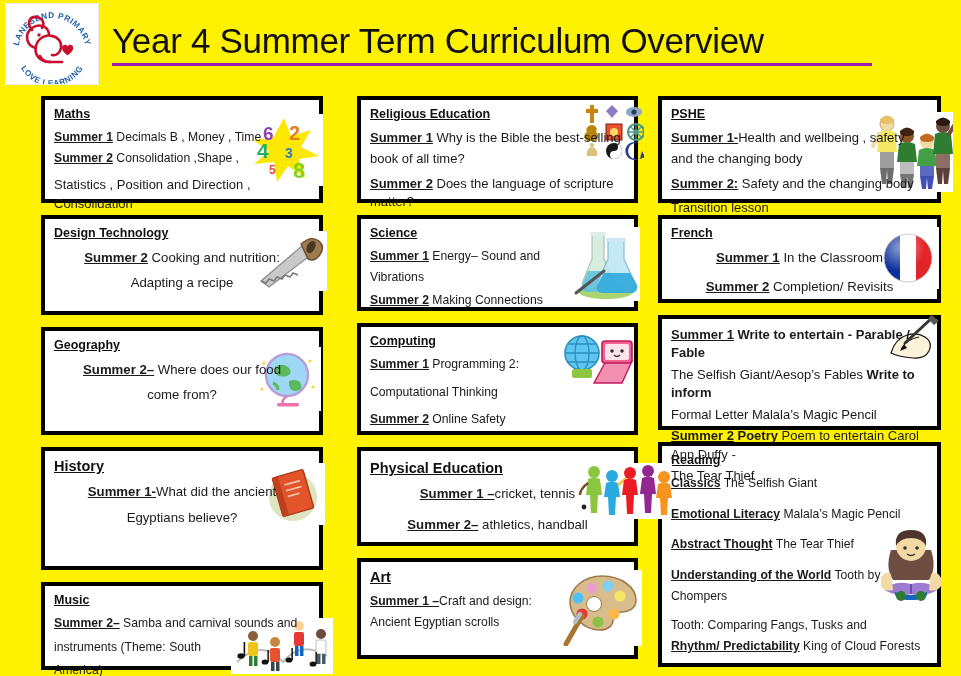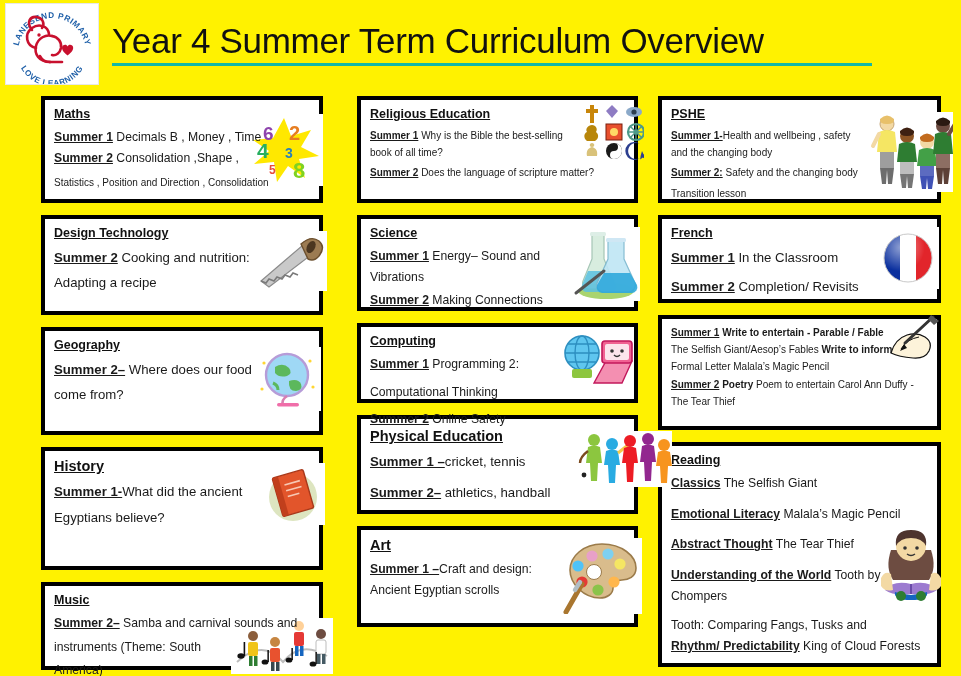--- a/index.html
+++ b/index.html
@@ -27,21 +27,21 @@
   }
   .logo svg { display: block; }
 
   .page-title {
     position: absolute; left: 112px; top: 20px;
     width: 760px;
     font-size: 35px; font-weight: 400;
     color: #111111;
     letter-spacing: -0.3px;
     white-space: nowrap;
-    border-bottom: 3px solid #14b8a6;
+    border-bottom: 3px solid #a21caf;
     padding-bottom: 2px;
     line-height: 1.18;
   }
 
   
   .col { position: absolute; top: 96px; }
   .col-1 { left: 41px;  width: 282px; }
   .col-2 { left: 357px; width: 281px; }
   .col-3 { left: 658px; width: 283px; }
 
@@ -66,22 +66,22 @@
 
   .line {
     font-size: 12.2px;
     color: #1a1a1a;
     line-height: 1.45;
     margin-bottom: 6px;
     position: relative;
     z-index: 2;
   }
   .line.tight { margin-bottom: 3px; }
-  .line.sm { font-size: 10px; line-height: 1.42; }
-  .line.lg { font-size: 13.2px; }
+  .line.sm { font-size: 13px; line-height: 1.42; }
+  .line.lg { font-size: 13.2px; text-align: center; }
   .line:last-child { margin-bottom: 0; }
   .lbl { font-weight: bold; text-decoration: underline; }
   .bld { font-weight: bold; }
 
   
   .art {
     position: absolute;
     background: #ffffff;
     z-index: 1;
     pointer-events: none;
@@ -291,21 +291,21 @@
           <rect x="20" y="5" width="16" height="4" rx="1.5" fill="#DDEEE6"></rect>
           <rect x="36" y="11" width="20" height="4" rx="1.5" fill="#CFE7F4"></rect>
           <path d="M6 66 L34 44" stroke="#555" stroke-width="3" stroke-linecap="round"></path>
         </svg>
       </div>
       <div class="line tight"><span class="lbl">Summer 1</span><span> Energy– Sound and</span></div>
       <div class="line"><span>Vibrations</span></div>
       <div class="line"><span class="lbl">Summer 2</span><span> Making Connections</span></div>
     </div>
 
-    <div class="card" style="height:80px">
+    <div class="card" style="height:112px">
       <div class="card-title">Computing</div>
       <div class="art" style="right:0px; top:6px; width:76px; height:54px;">
         <svg width="76" height="54" viewBox="0 0 76 54">
           <circle cx="24" cy="20" r="17" fill="#5FC6EF" stroke="#2D8FC0" stroke-width="1.6"></circle>
           <ellipse cx="24" cy="20" rx="7" ry="17" fill="none" stroke="#2D8FC0" stroke-width="1.4"></ellipse>
           <path d="M7 20 h34 M10 11 h28 M10 29 h28" stroke="#2D8FC0" stroke-width="1.3" fill="none"></path>
           <rect x="14" y="36" width="20" height="9" rx="2" fill="#8DC63F"></rect>
           <path d="M36 50 l12-22 h26 l-10 22 z" fill="#F48FB1" stroke="#C2185B" stroke-width="1.4"></path>
           <rect x="44" y="8" width="30" height="22" rx="3" fill="#F06292" stroke="#C2185B" stroke-width="1.6"></rect>
           <rect x="47" y="11" width="24" height="16" rx="2" fill="#FCE4EC"></rect>

